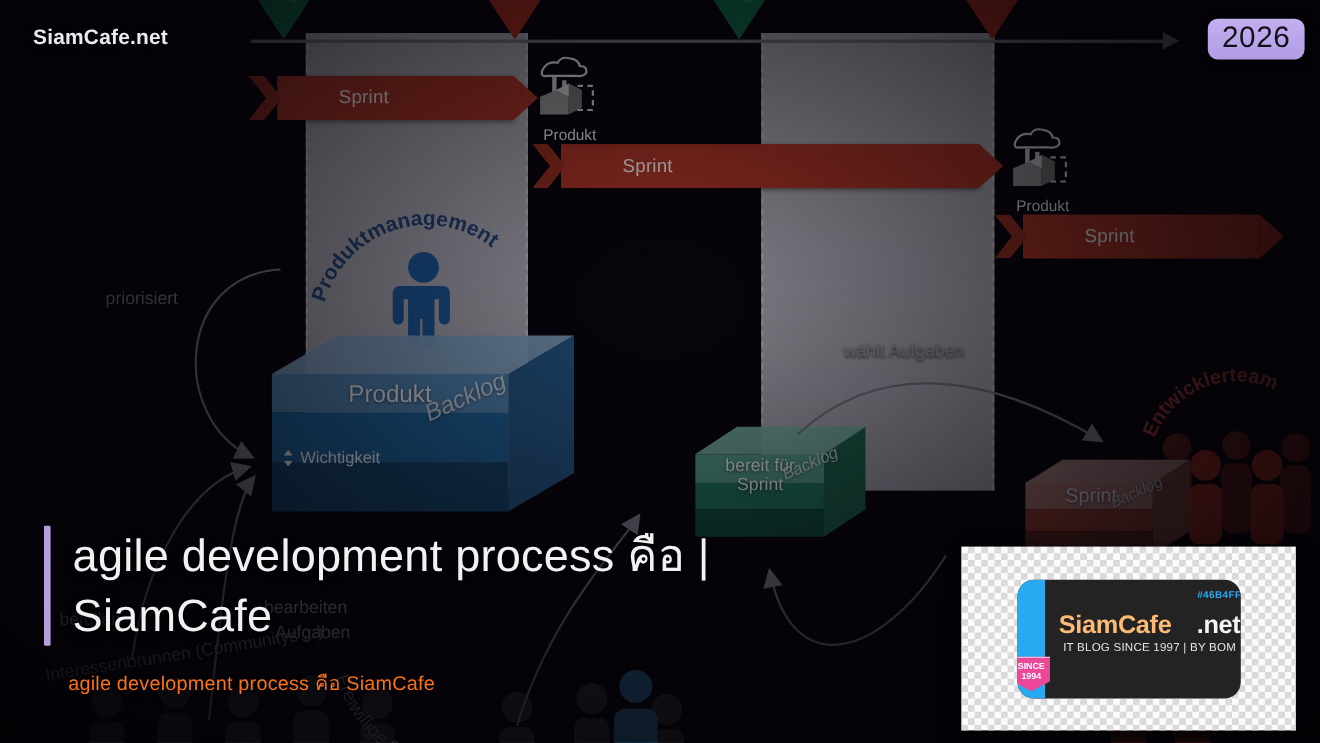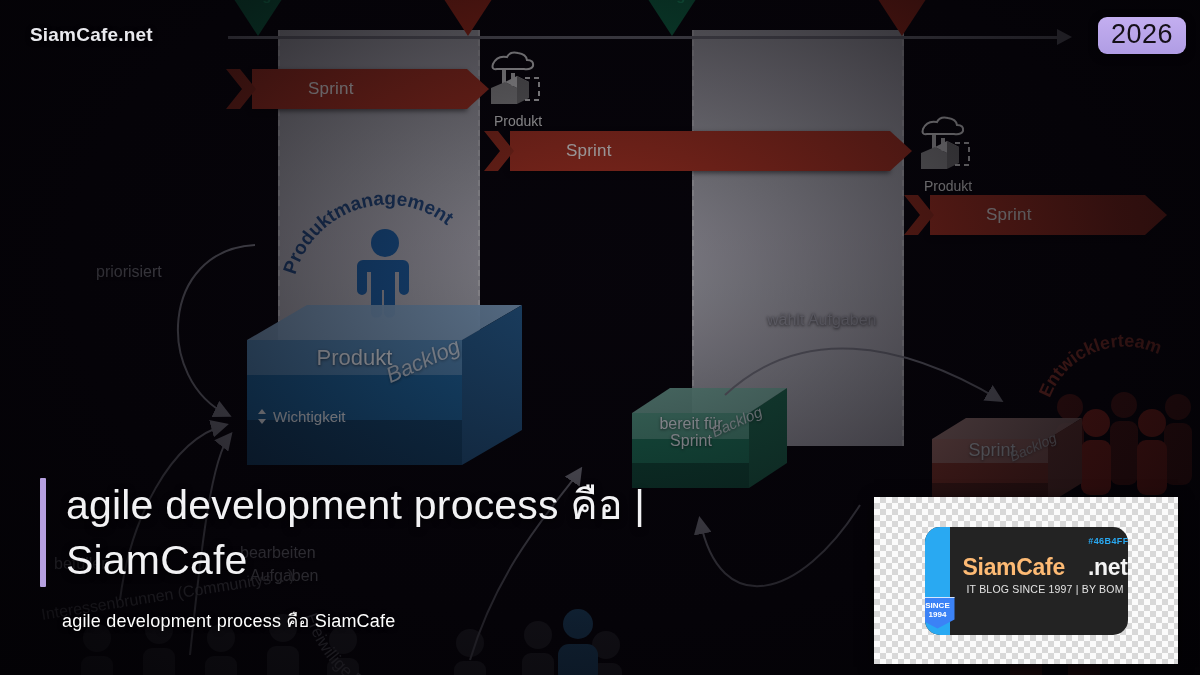--- a/index.html
+++ b/index.html
@@ -91,21 +91,21 @@
 
   #titlewrap { position:absolute; left:40px; top:478px; display:flex; gap:20px; }
   #accent { width:6px; background:#b6a0e0; border-radius:1px; align-self:stretch; }
   #titletext h1 {
     color:#f2f2f4; font-size:41px; line-height:1.33; font-weight:400;
     letter-spacing:.2px; text-shadow:0 2px 7px rgba(0,0,0,.9);
     max-width:740px;
   }
   #subtitle {
     position:absolute; left:62px; top:606px;
-    color:#ffffff; font-size:18px; letter-spacing:.2px;
+    color:#f97316; font-size:18px; letter-spacing:.2px;
     text-shadow:0 1px 5px rgba(0,0,0,.95);
   }
 
   
   #yearbadge {
     position:absolute; right:14px; top:17px; z-index:70;
     background:linear-gradient(180deg,#c3aef0 0%, #b09de4 100%);
     color:#151018; font-size:27px; padding:2px 13px 4px;
     border-radius:9px; letter-spacing:.5px;
     box-shadow:0 2px 8px rgba(0,0,0,.6);
@@ -132,21 +132,21 @@
   #logoinner {
     width:203px; height:108px; border-radius:15px; overflow:hidden;
     display:flex; background:#232323;
   }
   #logostripe {
     width:25px; background:#29a9f2; position:relative; flex:none;
     display:flex; align-items:flex-end; justify-content:center;
   }
   #sincebadge {
     position:absolute; bottom:6px; left:-4px; width:34px;
-    background:#3b82f6; color:#fff; font-size:8px; font-weight:bold;
+    background:#ec4899; color:#fff; font-size:8px; font-weight:bold;
     text-align:center; line-height:1.12; padding:4px 0 9px;
     clip-path:polygon(0 0,100% 0,100% 72%,50% 100%,0 72%);
     border-top:1px solid rgba(255,255,255,.8);
   }
   #logobody { flex:1; position:relative; padding:11px 12px 0 13px; }
   #hexcode { position:absolute; right:11px; top:9px; color:#29a9f2; font-size:9px; font-weight:bold; letter-spacing:.4px; }
   #logoname { margin-top:16px; font-size:23px; font-weight:bold; letter-spacing:-.3px; }
   #logoname .blue { color:#fdba74; }
   #logoname .white{ color:#f4f4f4;margin-left:23px; }
   #logotag { color:#e3e3e3; font-size:10.5px; margin-top:2px; letter-spacing:.2px;text-align:center; }

